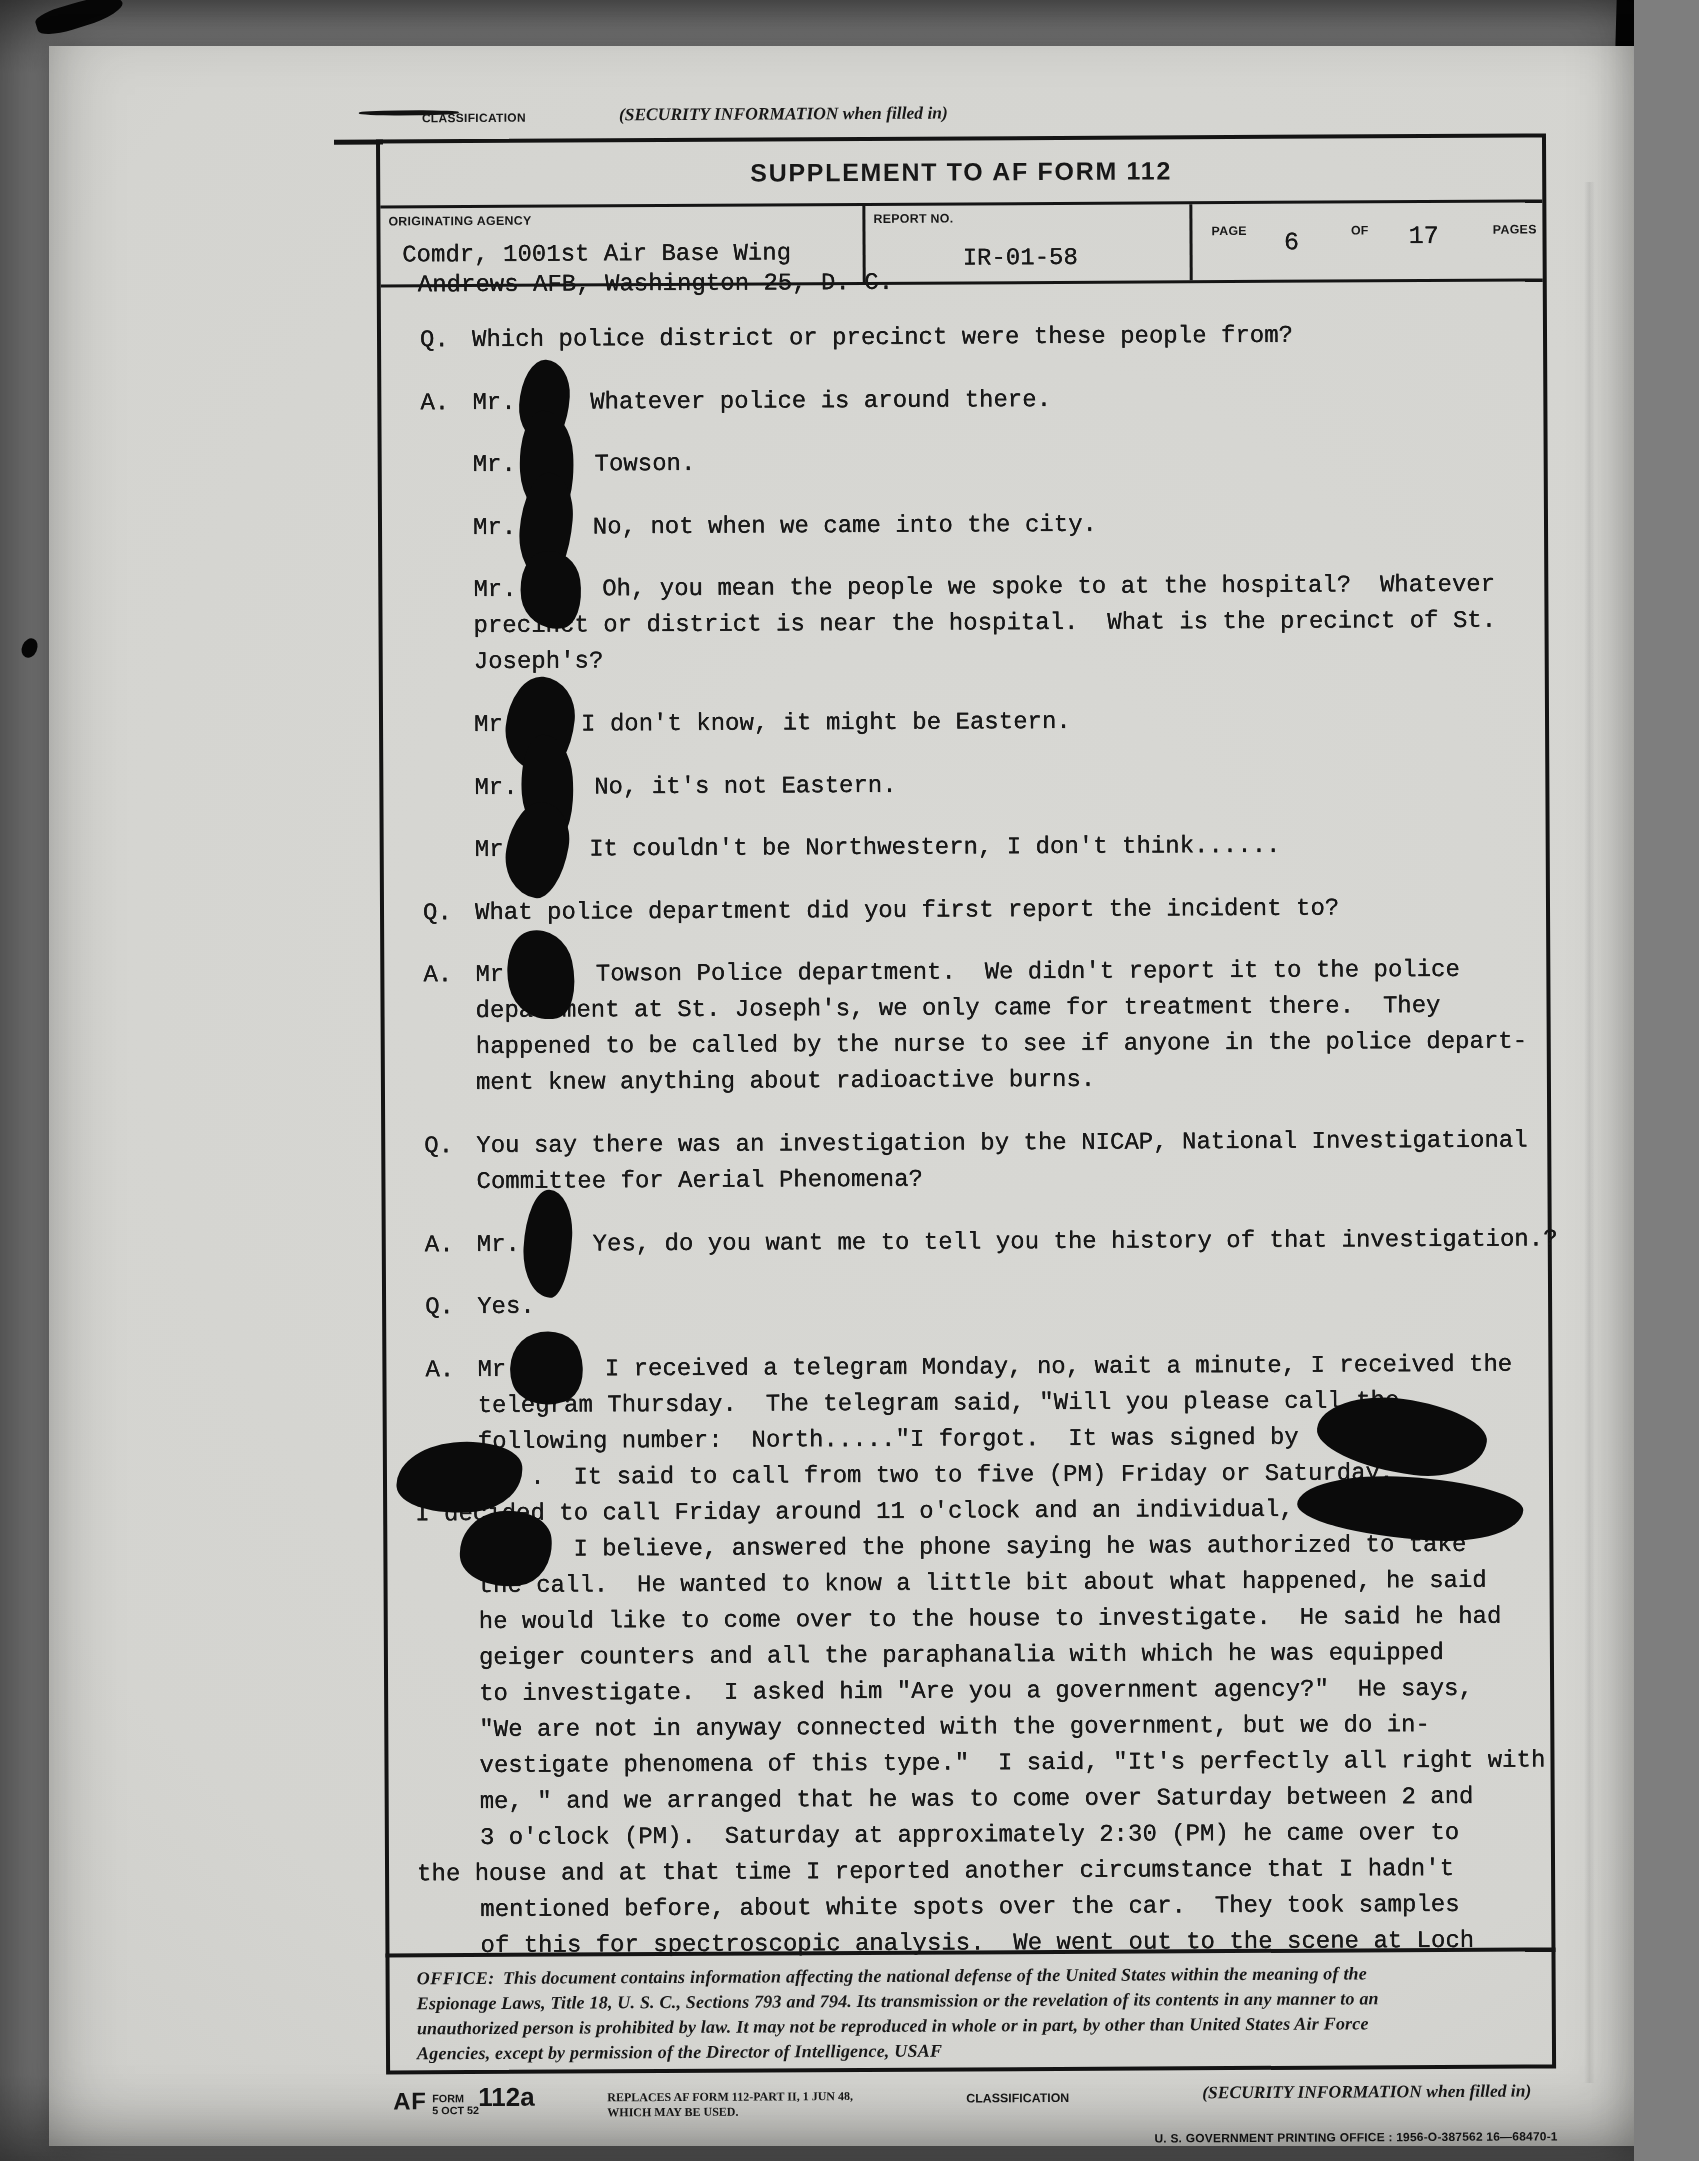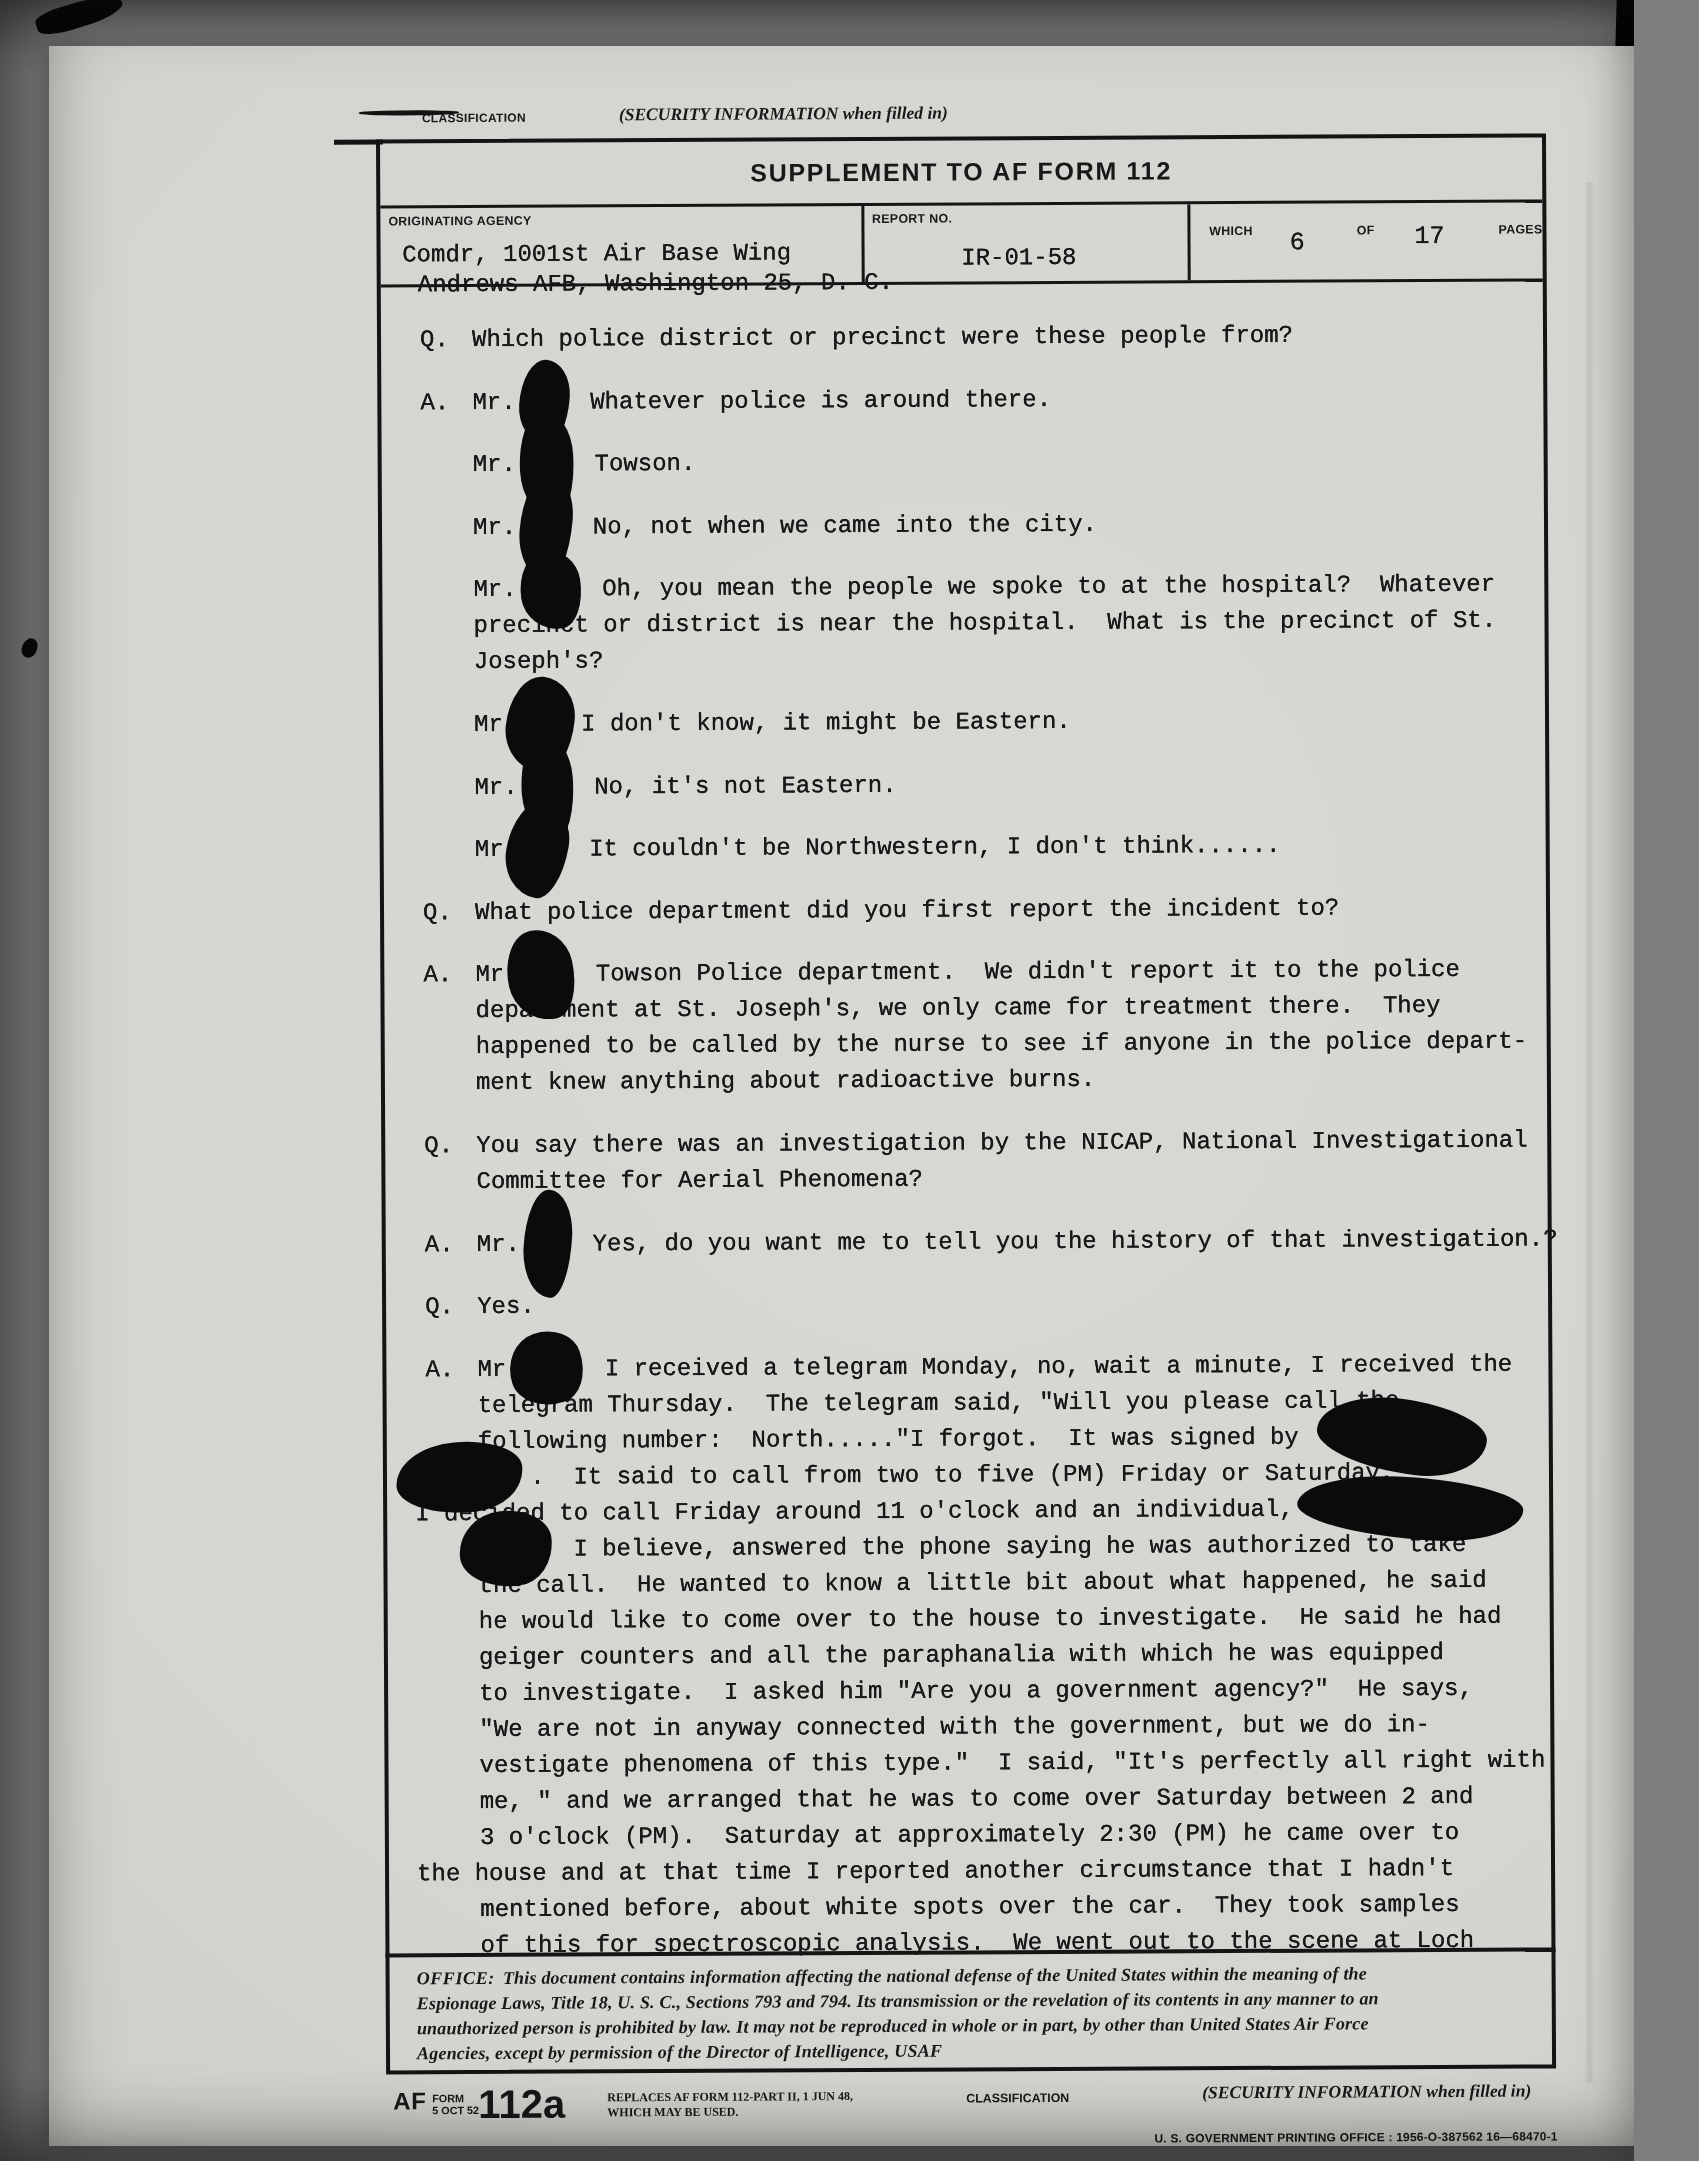--- a/index.html
+++ b/index.html
@@ -71,21 +71,21 @@
   
   .warn-rule { position:absolute; left:-4px; right:-4px; top:1810px; height:4px; background:#151515; }
   .warning { position:absolute; left:27px; right:20.4px; top:1823px;
     font-family:"Liberation Serif","DejaVu Serif",serif; font-style:italic; font-weight:700;
     font-size:18px; line-height:25px; letter-spacing:0.2px; }
   .warning-label { margin-right:8px; letter-spacing:0.6px; }
 
   
   .af-id { position:absolute; left:339px; top:2039px; font-size:24px; font-weight:700; letter-spacing:0.6px; }
   .af-stack { position:absolute; left:378px; top:2044px; font-size:10.8px; font-weight:700; line-height:12.4px; }
-  .af-num { position:absolute; left:424px; top:2034px; font-size:40px; font-weight:700; }
+  .af-num { position:absolute; left:424px; top:2034px; font-size:26px; font-weight:700; }
   .replaces { position:absolute; left:553px; top:2043px; font-size:12px; font-weight:700; line-height:15.3px;font-family:Liberation Serif, serif; }
   .foot-class { position:absolute; left:912px; top:2046px; font-size:12.4px; font-weight:700; }
   .foot-sec { position:absolute; left:1148px; top:2038px; font-family:"Liberation Serif", serif;
     font-style:italic; font-weight:700; font-size:17.5px; }
   .print-office { position:absolute; left:1100px; top:2087px; font-size:12px; font-weight:700; letter-spacing:0.2px; }
 </style>
 </head>
 <body>
 
 <div class="scan">
@@ -109,21 +109,21 @@
           <div class="cell cell-agency">
             <div class="small-label">ORIGINATING AGENCY</div>
             <div class="typed agency-value">Comdr, 1001st Air Base Wing</div>
             <div class="typed agency-address">Andrews AFB, Washington 25, D. C.</div>
           </div>
           <div class="cell cell-report">
             <div class="small-label">REPORT NO.</div>
             <div class="typed report-value">IR-01-58</div>
           </div>
           <div class="cell cell-page">
-            <span class="small-label page-label">WHICH</span>
+            <span class="small-label page-label">PAGE</span>
             <span class="typed page-number">6</span>
             <span class="small-label of-label">OF</span>
             <span class="typed total-pages">17</span>
             <span class="small-label">PAGES</span>
           </div>
         </div>
 
         <div class="transcript">
             <div class="qa-block">
               <span class="qa-label">Q.</span>

